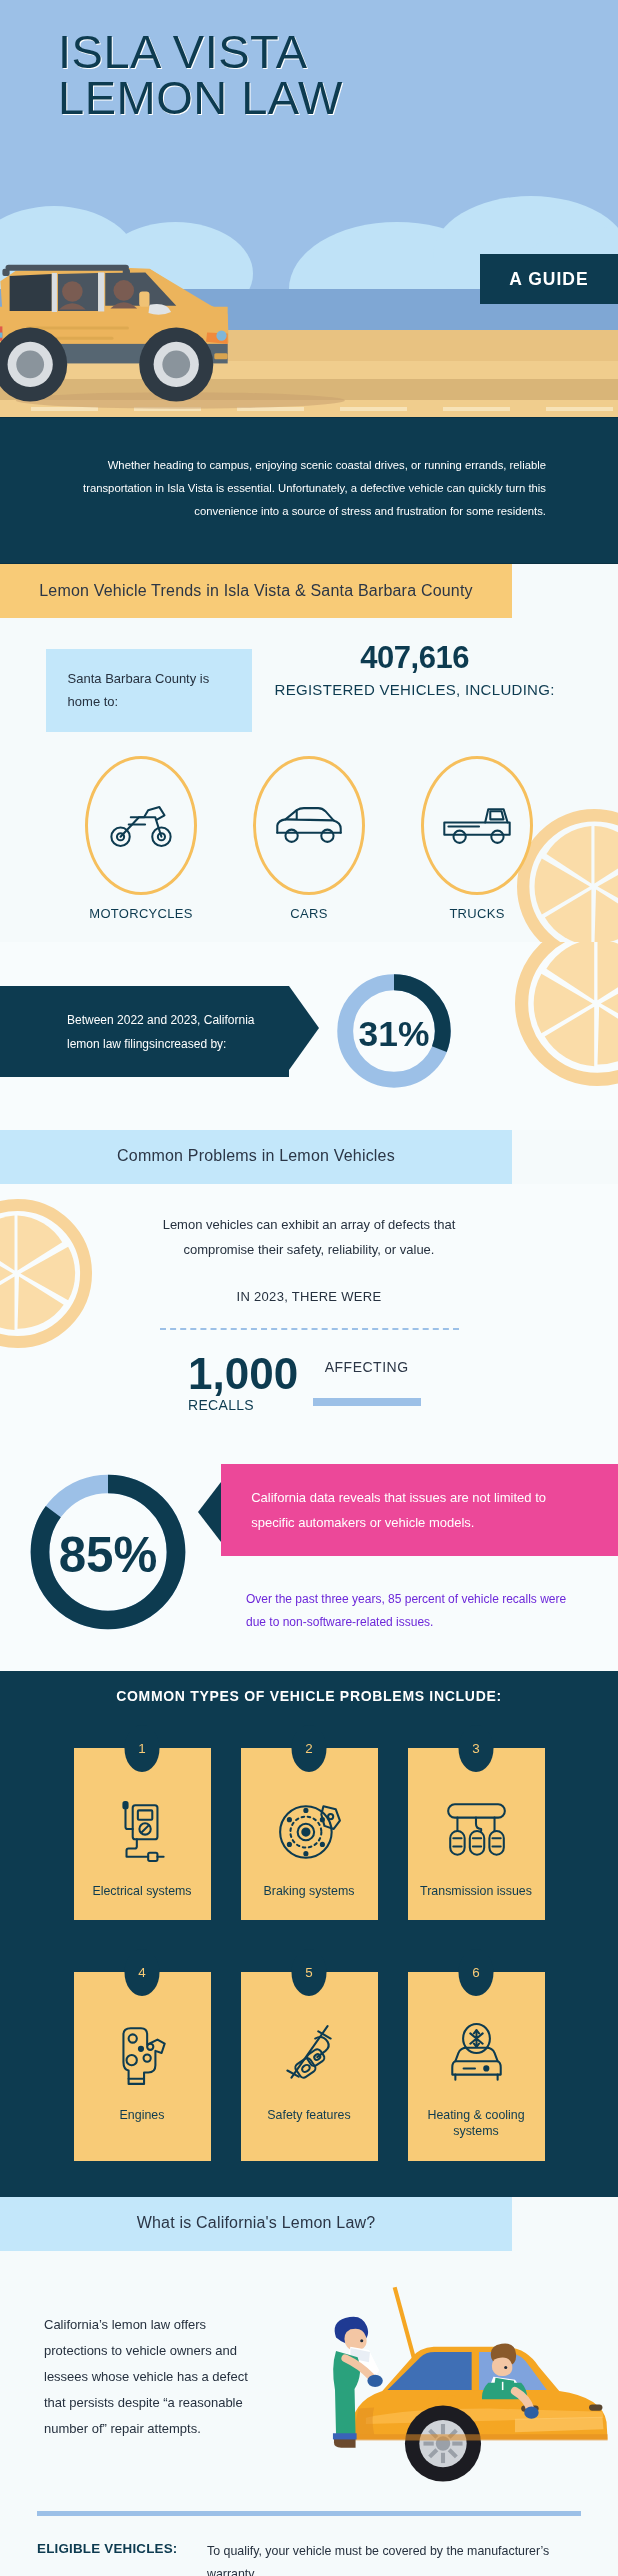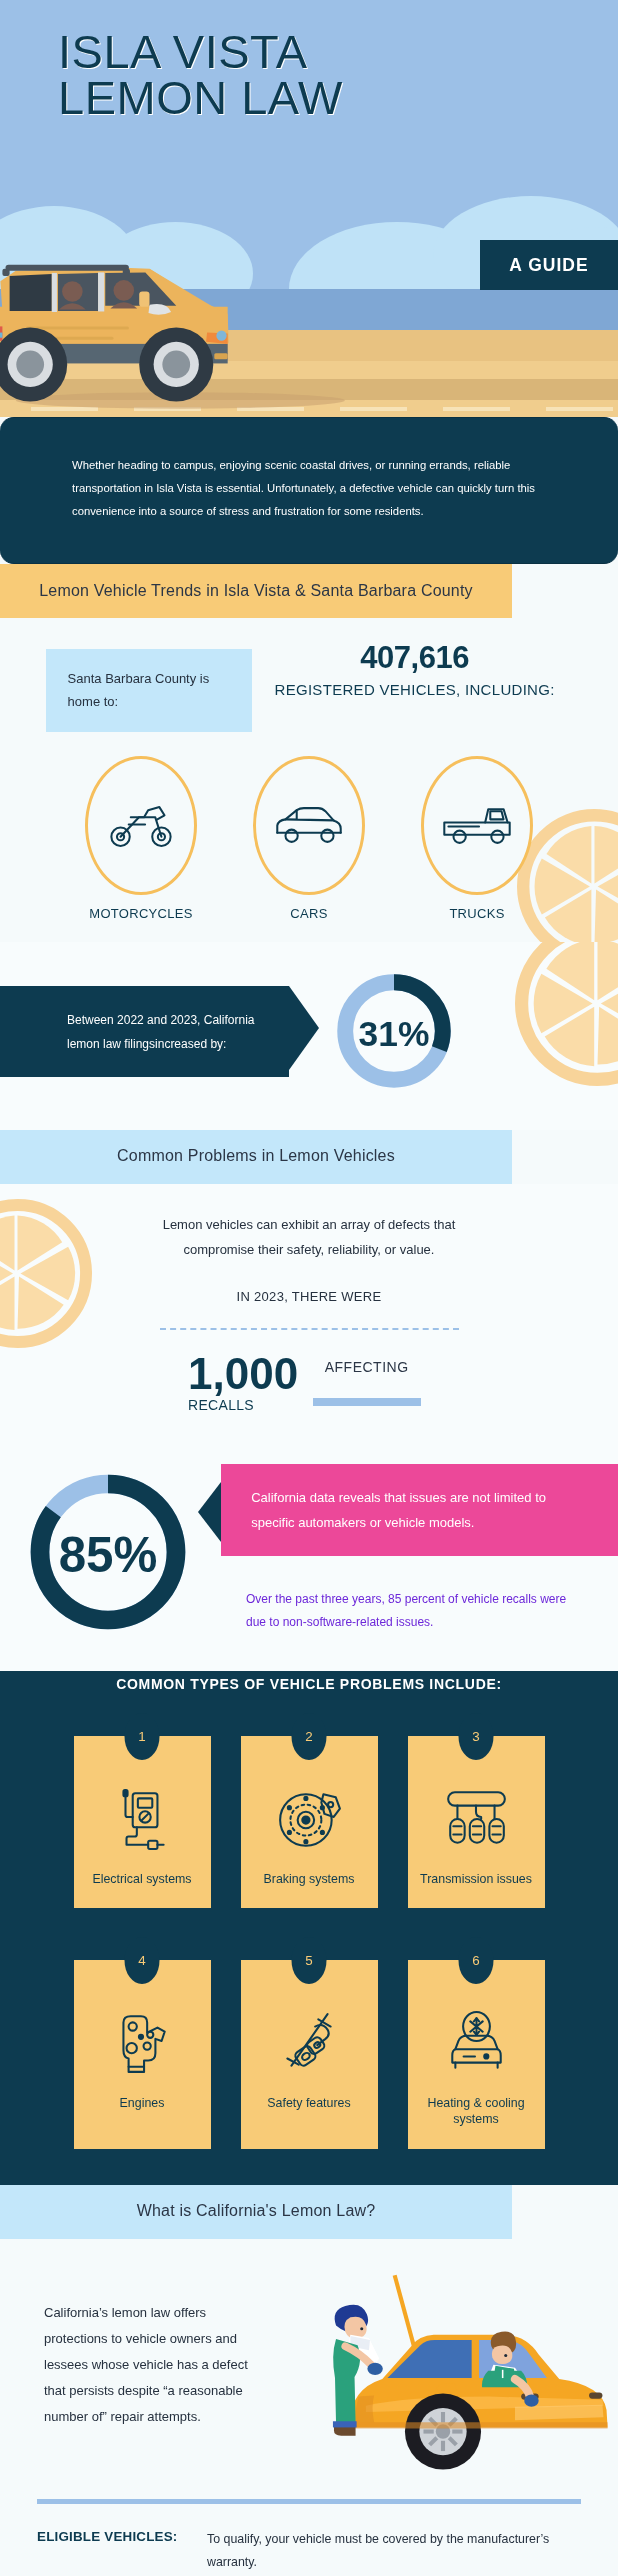--- a/index.html
+++ b/index.html
@@ -25,34 +25,34 @@
   .dash { position: absolute; top: 407px; height: 3.6px; background: #f7e3b8; }
 
   .hero-title {
     position: absolute; left: 58px; top: 29px; width: 505px;
     font-size: 47px; line-height: 0.98; font-weight: 400; letter-spacing: 0.5px;
     color: #0d3b50; text-shadow: 1px 1px 0 #ffffff;
     font-family: "Liberation Sans", sans-serif;
   }
   .hero-title span { display: block; }
   .guide-badge {
-    position: absolute; right: 0px; top: 240px; width: 138px; height: 50px;
+    position: absolute; right: 0px; top: 254px; width: 138px; height: 50px;
     background: #0d3b50; color: #fff;
     display: flex; align-items: center; justify-content: center;
     font-size: 17.5px; font-weight: 700; letter-spacing: 1px;
   }
 
   
   .suv { position: absolute; left: -5.2px; top: 204px; width: 381px; height: 216px; }
 
   
   .intro {
     background: #0d3b50; color: #ffffff; padding: 36px 72px 40px 72px;
-    text-align: left; font-size: 11.3px; line-height: 2.05;
-    border-top: 1.5px solid #0a3143; border-bottom: 1.5px solid #0a3143; border-radius: 14px;
+    text-align: right; font-size: 11.3px; line-height: 2.05;
+    border-top: 1.5px solid #0a3143; border-bottom: 1.5px solid #0a3143;
   }
 
   
   .bar { width: 512px; text-align: center; font-size: 16px; color: #2b3646; letter-spacing: 0.2px; }
   .bar-yellow { background: #f8cb77; padding: 17.5px 0 18.5px 0; }
   .bar-blue { background: #c3e7fa; padding: 17.5px 0 18.5px 0; }
 
   
   .stats { position: relative; background: #f5fafb; padding: 31px 0 20.6px 0; overflow: hidden; }
   .stats-top { display: flex; align-items: flex-start; padding: 0 46px; }
@@ -118,21 +118,21 @@
     margin-left: 5.2px;
   }
   .callout:before {
     content: ""; position: absolute; left: -23px; top: 17.5px;
     border-top: 30px solid transparent; border-bottom: 30px solid transparent;
     border-right: 23px solid #0d3b50;
   }
   .p85-note { font-size: 12px; line-height: 1.95; color: #6d28d9; padding: 32px 36px 0 30px; }
 
   
-  .grid-sec { background: #0d3b50; padding: 5px 0 36px 0; }
+  .grid-sec { background: #0d3b50; padding: 17px 0 36px 0; }
   .grid-title { text-align: center; color: #fff; font-size: 14px; font-weight: 700; letter-spacing: 0.7px; margin-bottom: 44px; }
   .grid { display: flex; justify-content: center; gap: 30px; }
   .grid + .grid { margin-top: 52px; }
   .card { position: relative; width: 137px; background: #f8cb77; padding: 44px 7.2px 21.6px 7.2px; text-align: center; }
   .card-badge {
     position: absolute; left: 50%; transform: translateX(-50%); top: -23px;
     width: 35px; height: 47px; background: #0d3b50; border-radius: 50%;
     color: #f8cb77; font-size: 13.4px; display: flex; align-items: center; justify-content: center;
   }
   .card-ico { height: 77px; display: flex; align-items: center; justify-content: center; }

